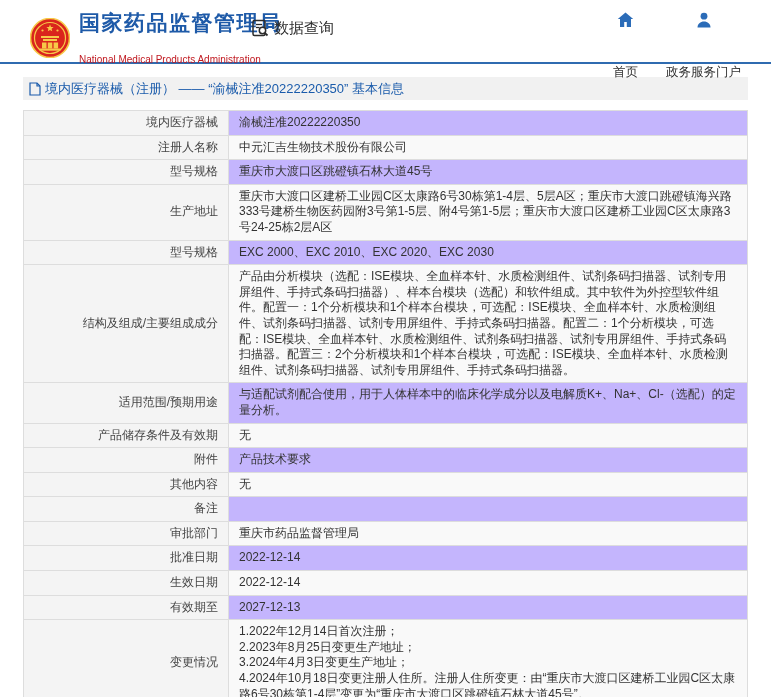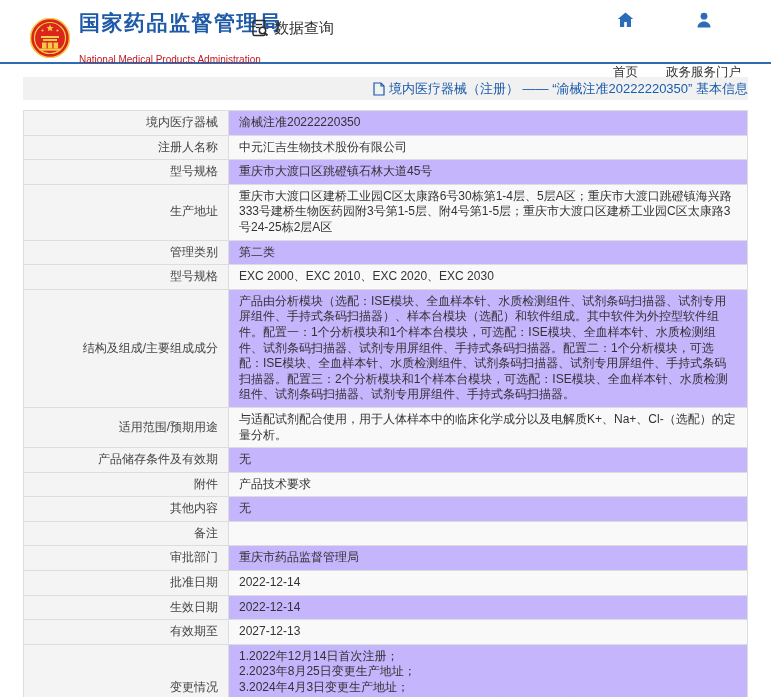--- a/index.html
+++ b/index.html
@@ -19,21 +19,21 @@
   .data-query svg { margin-right:4px; }
   .data-query-label { font-size:15px; font-weight:normal; color:#2b2b2b; }
   .header-nav { position:absolute; right:30px; top:12px; display:flex; gap:28px; }
   .hnav-item { display:flex; flex-direction:column; align-items:center; cursor:pointer; text-decoration:none;gap:32px; }
   .hnav-item svg { height:16px; }
   .hnav-label { font-size:12.5px; color:#333; margin-top:4px; white-space:nowrap; }
   
   .breadcrumb {
     margin:13px 23px 0 23px; height:23px; background:#f1f1f1;
     display:flex; align-items:center; padding-left:6px;
-    font-size:13px; color:#1a5bab;justify-content:flex-end;
+    font-size:13px; color:#1a5bab;
   }
   .breadcrumb svg { margin-right:4px; flex:0 0 auto; }
   
   .info-table-wrap { margin:10px 23px 0 23px; }
   table.info-table { width:100%; border-collapse:collapse; table-layout:fixed; }
   table.info-table th, table.info-table td {
     border:1px solid #ddd; font-size:12px; line-height:1.3;
     padding:4px 10px; vertical-align:middle;
   }
   table.info-table th {
@@ -117,24 +117,20 @@
         </tr>
         <tr>
           <th>型号规格</th>
           <td>重庆市大渡口区跳磴镇石林大道45号</td>
         </tr>
         <tr>
           <th>生产地址</th>
           <td>重庆市大渡口区建桥工业园C区太康路6号30栋第1-4层、5层A区；重庆市大渡口跳磴镇海兴路333号建桥生物医药园附3号第1-5层、附4号第1-5层；重庆市大渡口区建桥工业园C区太康路3号24-25栋2层A区</td>
         </tr>
         <tr>
-          <th>管理类别</th>
-          <td>第二类</td>
-        </tr>
-        <tr>
           <th>型号规格</th>
           <td>EXC 2000、EXC 2010、EXC 2020、EXC 2030</td>
         </tr>
         <tr>
           <th>结构及组成/主要组成成分</th>
           <td>产品由分析模块（选配：ISE模块、全血样本针、水质检测组件、试剂条码扫描器、试剂专用屏组件、手持式条码扫描器）、样本台模块（选配）和软件组成。其中软件为外控型软件组件。配置一：1个分析模块和1个样本台模块，可选配：ISE模块、全血样本针、水质检测组件、试剂条码扫描器、试剂专用屏组件、手持式条码扫描器。配置二：1个分析模块，可选配：ISE模块、全血样本针、水质检测组件、试剂条码扫描器、试剂专用屏组件、手持式条码扫描器。配置三：2个分析模块和1个样本台模块，可选配：ISE模块、全血样本针、水质检测组件、试剂条码扫描器、试剂专用屏组件、手持式条码扫描器。</td>
         </tr>
         <tr>
           <th>适用范围/预期用途</th>
           <td>与适配试剂配合使用，用于人体样本中的临床化学成分以及电解质K+、Na+、Cl-（选配）的定量分析。</td>

